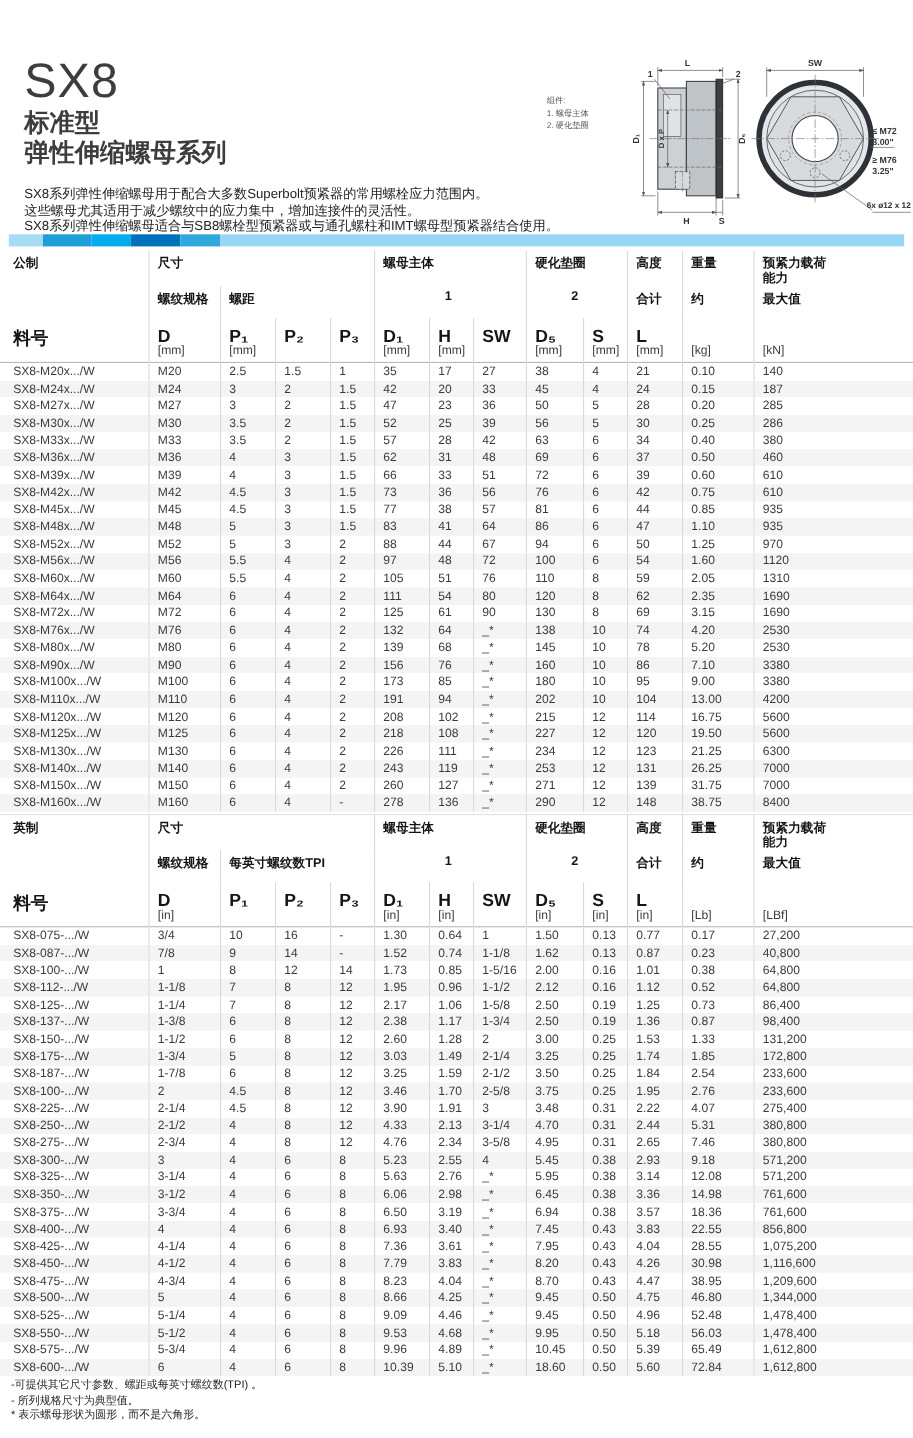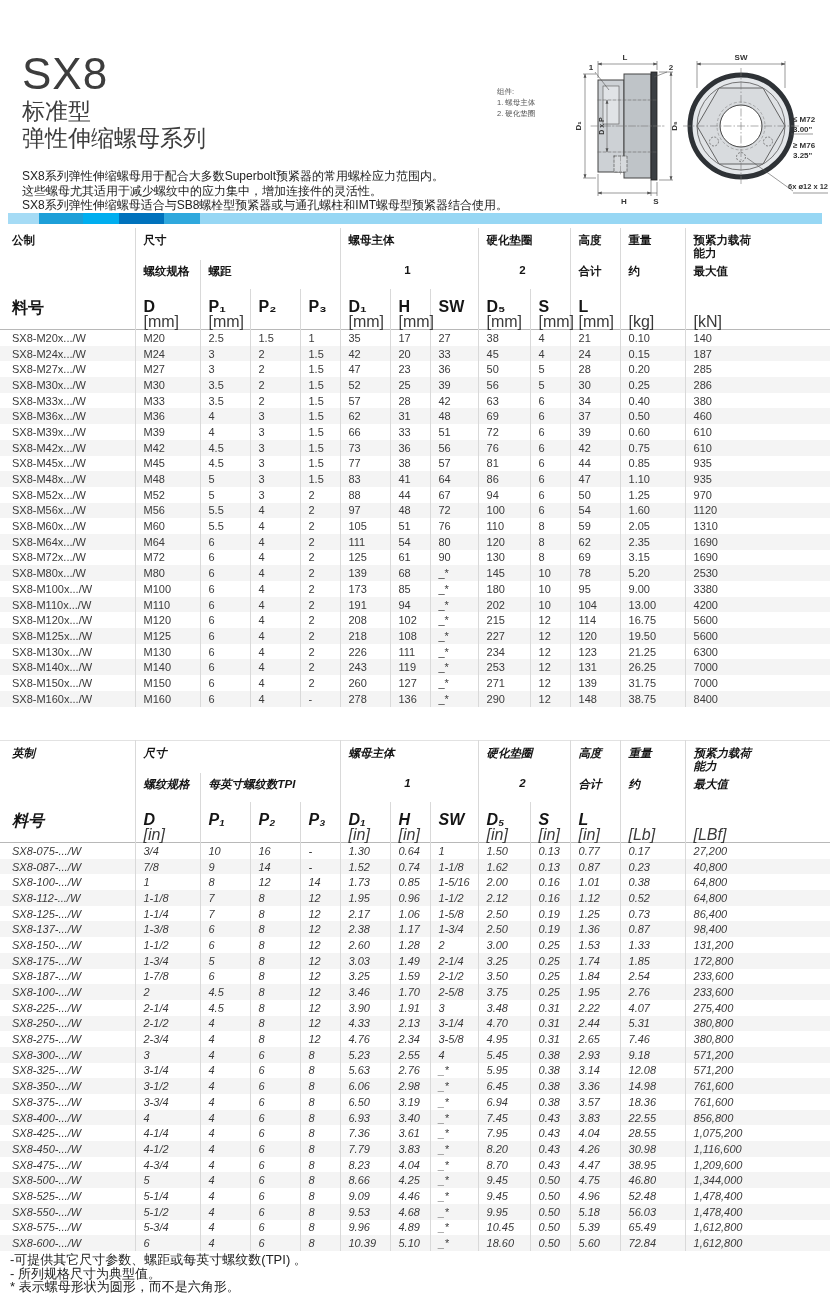--- a/index.html
+++ b/index.html
@@ -1,51 +1,51 @@
 <!DOCTYPE html>
 <html><head>
 <meta charset="utf-8">
 <style>
   html,body{margin:0;padding:0;background:#fff;}
   .sheet{position:relative;width:830px;height:1307px;background:#fff;overflow:hidden;
          font-family:"Liberation Sans","DejaVu Sans",sans-serif;color:#333;}
   
   .brand{position:absolute;left:22px;top:50px;}
   .brand h1{margin:0;font-size:44px;line-height:48px;font-weight:400;color:#3d3d3d;letter-spacing:1px;}
-  .brand .sub{font-size:23px;line-height:27px;font-weight:400;color:#3d3d3d;}
+  .brand .sub{font-size:23px;line-height:27px;font-weight:700;color:#3d3d3d;}
   .desc{position:absolute;left:22px;top:169px;font-size:12px;line-height:14.5px;color:#222;}
   
   .diagram{position:absolute;left:495px;top:28px;width:335px;height:188px;margin:0;}
   .diagram text{font-family:"Liberation Sans","DejaVu Sans",sans-serif;}
   
   .decor-bar{position:absolute;left:8px;right:8px;top:213px;height:11px;display:flex;}
   .decor-bar .seg{height:100%;}
   .decor-bar .seg:last-child{flex:1;}
   
   .tbl{position:absolute;left:0;width:830px;}
   .tbl-metric{top:228px;}
-  .tbl-imperial{top:740px;font-style:italic;}
+  .tbl-imperial{top:740px;}
   table{border-collapse:collapse;width:830px;table-layout:fixed;}
   .tbl-imperial table{border-top:1px solid #e2e2e2;}
   th,td{border-left:1px solid #d9d9d9;text-align:left;}
   th:first-child,td:first-child{border-left:none;}
   thead th{padding:0 3px 0 8px;vertical-align:top;color:#151515;font-size:11.5px;}
   thead th:first-child{padding-left:12px;}
   tr.grp th{padding-top:6px;height:26px;font-weight:bold;white-space:pre-line;line-height:13px;}
   tr.sub th{height:25px;padding-top:4px;font-weight:bold;}
   tr.sub th.ctr{text-align:center;padding-left:0;}
   tr.units th{height:37px;vertical-align:bottom;padding-bottom:3px;}
   tr.units .sym{font-weight:bold;font-size:16px;height:15px;}
-  tr.units .unit{font-weight:normal;font-size:16px;color:#3a3a3a;height:13px;}
+  tr.units .unit{font-weight:normal;font-size:11px;color:#3a3a3a;height:13px;}
   thead{border-bottom:1px solid #b8b8b8;}
   tbody td{font-size:11px;height:15.7px;padding:0 2px 0 8px;color:#3a3a3a;white-space:nowrap;overflow:hidden;}
   tbody td:first-child{padding-left:12px;}
   tbody tr:nth-child(even){background:#f4f4f4;}
   
-  .notes{position:absolute;left:10px;top:1253px;font-size:13px;line-height:13.5px;color:#222;}
+  .notes{position:absolute;left:10px;top:1253px;font-size:10px;line-height:13.5px;color:#222;}
 </style>
 </head>
 <body>
 
 <div class="sheet">
 
   <div class="brand">
     <h1>SX8</h1>
     <div class="sub">标准型</div>
     <div class="sub">弹性伸缩螺母系列</div>
@@ -464,33 +464,63 @@
             <td>125</td>
             <td>61</td>
             <td>90</td>
             <td>130</td>
             <td>8</td>
             <td>69</td>
             <td>3.15</td>
             <td>1690</td>
           </tr>
           <tr>
+            <td>SX8-M76x.../W</td>
+            <td>M76</td>
+            <td>6</td>
+            <td>4</td>
+            <td>2</td>
+            <td>132</td>
+            <td>64</td>
+            <td>_*</td>
+            <td>138</td>
+            <td>10</td>
+            <td>74</td>
+            <td>4.20</td>
+            <td>2530</td>
+          </tr>
+          <tr>
             <td>SX8-M80x.../W</td>
             <td>M80</td>
             <td>6</td>
             <td>4</td>
             <td>2</td>
             <td>139</td>
             <td>68</td>
             <td>_*</td>
             <td>145</td>
             <td>10</td>
             <td>78</td>
             <td>5.20</td>
             <td>2530</td>
+          </tr>
+          <tr>
+            <td>SX8-M90x.../W</td>
+            <td>M90</td>
+            <td>6</td>
+            <td>4</td>
+            <td>2</td>
+            <td>156</td>
+            <td>76</td>
+            <td>_*</td>
+            <td>160</td>
+            <td>10</td>
+            <td>86</td>
+            <td>7.10</td>
+            <td>3380</td>
           </tr>
           <tr>
             <td>SX8-M100x.../W</td>
             <td>M100</td>
             <td>6</td>
             <td>4</td>
             <td>2</td>
             <td>173</td>
             <td>85</td>
             <td>_*</td>

